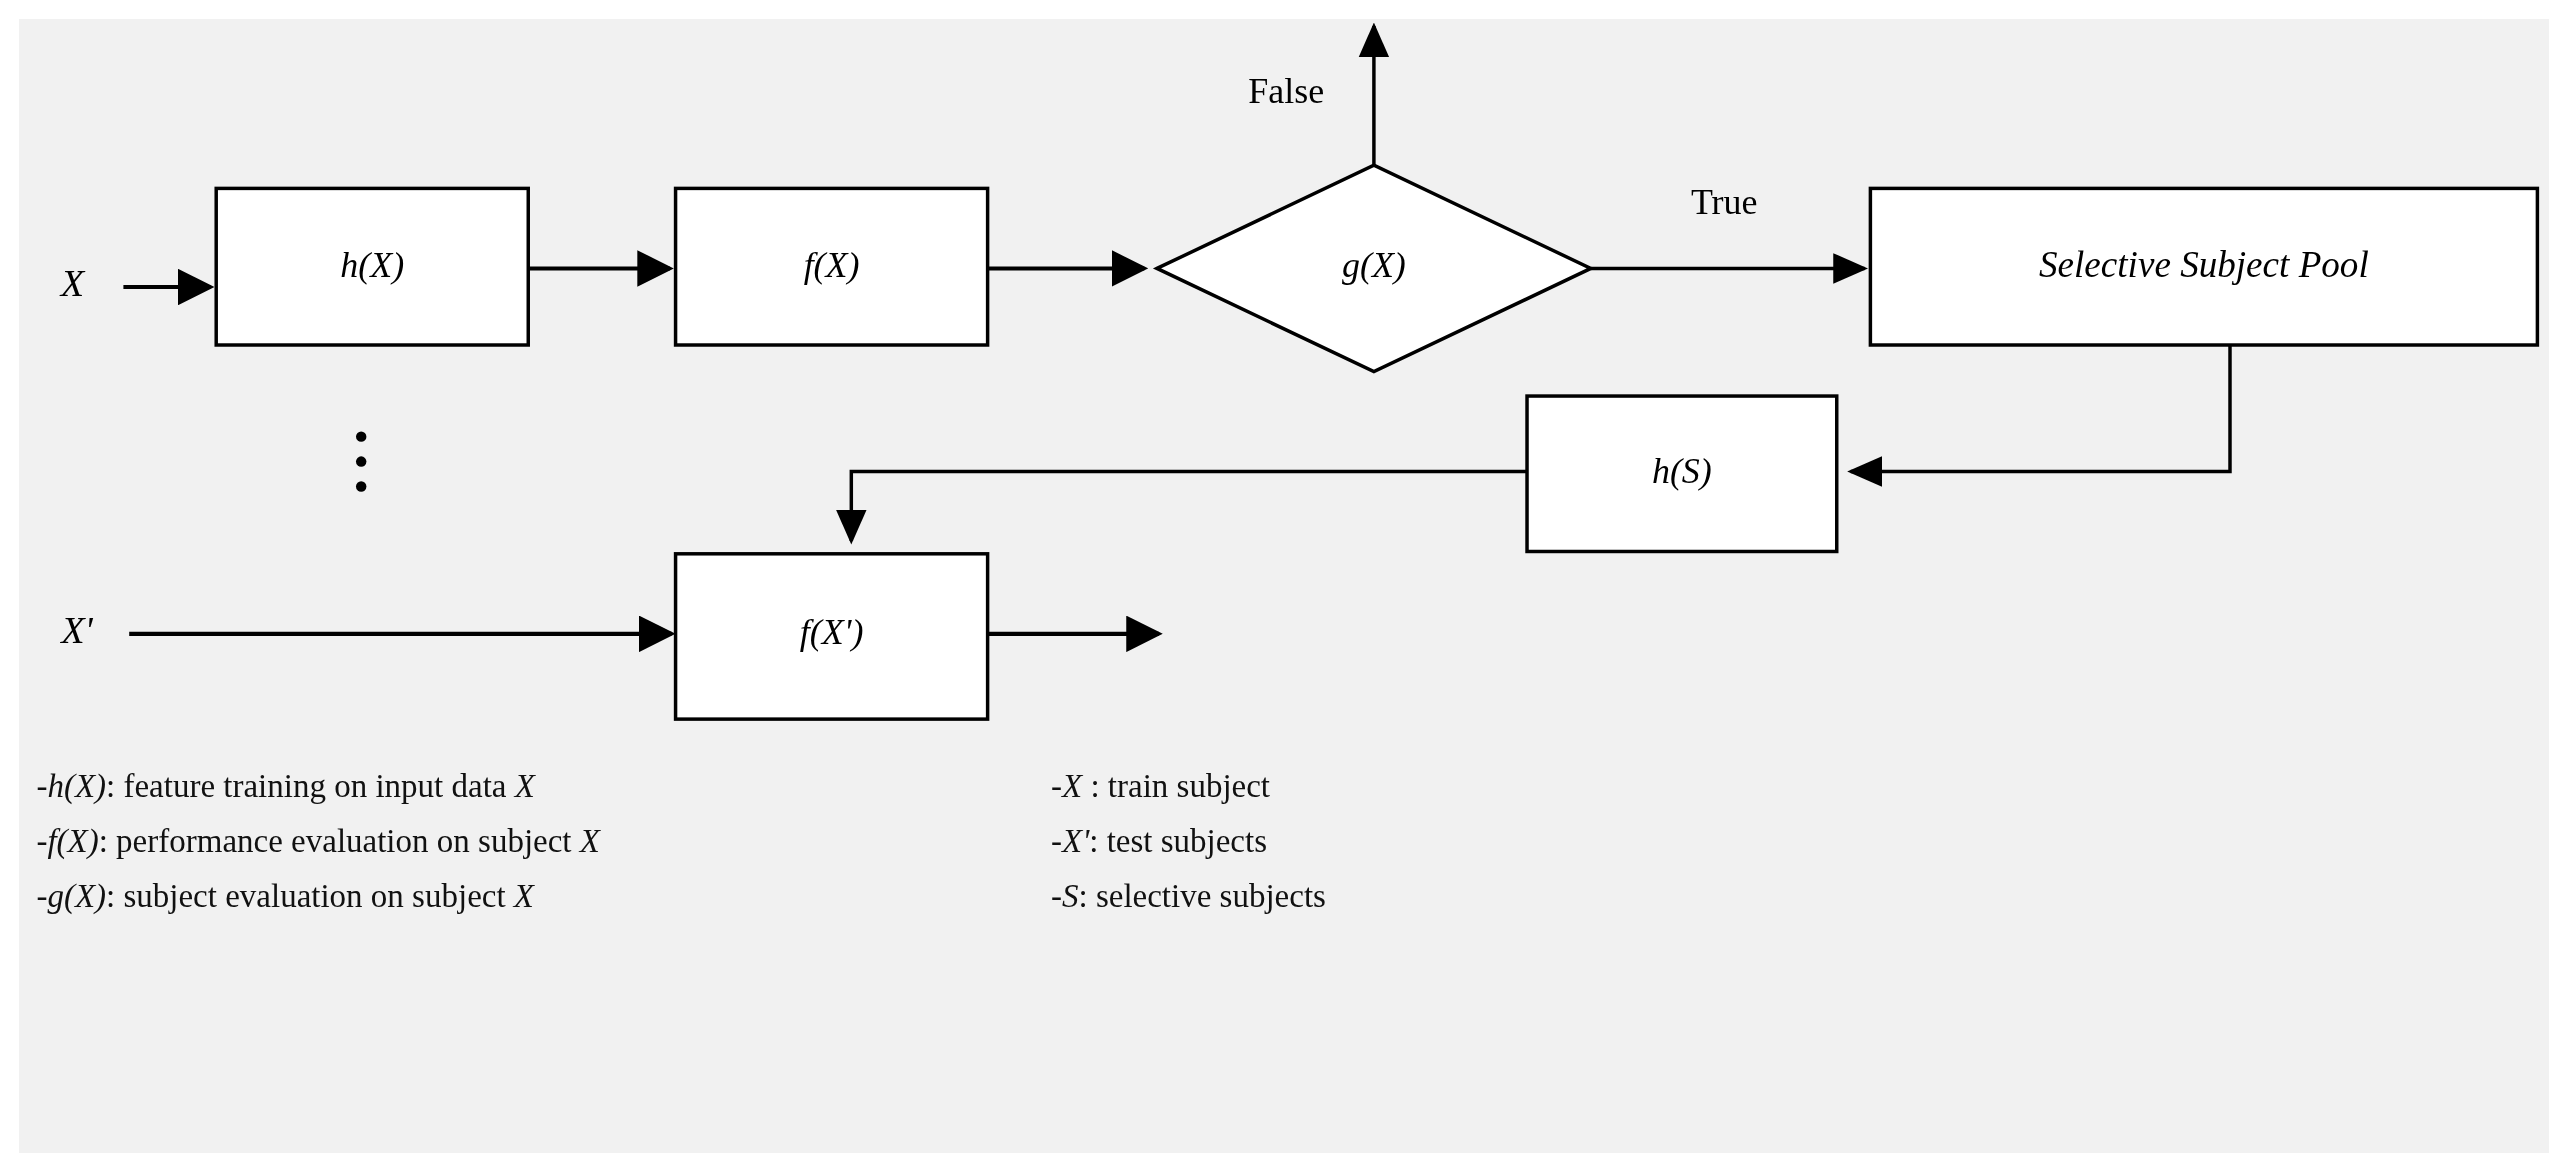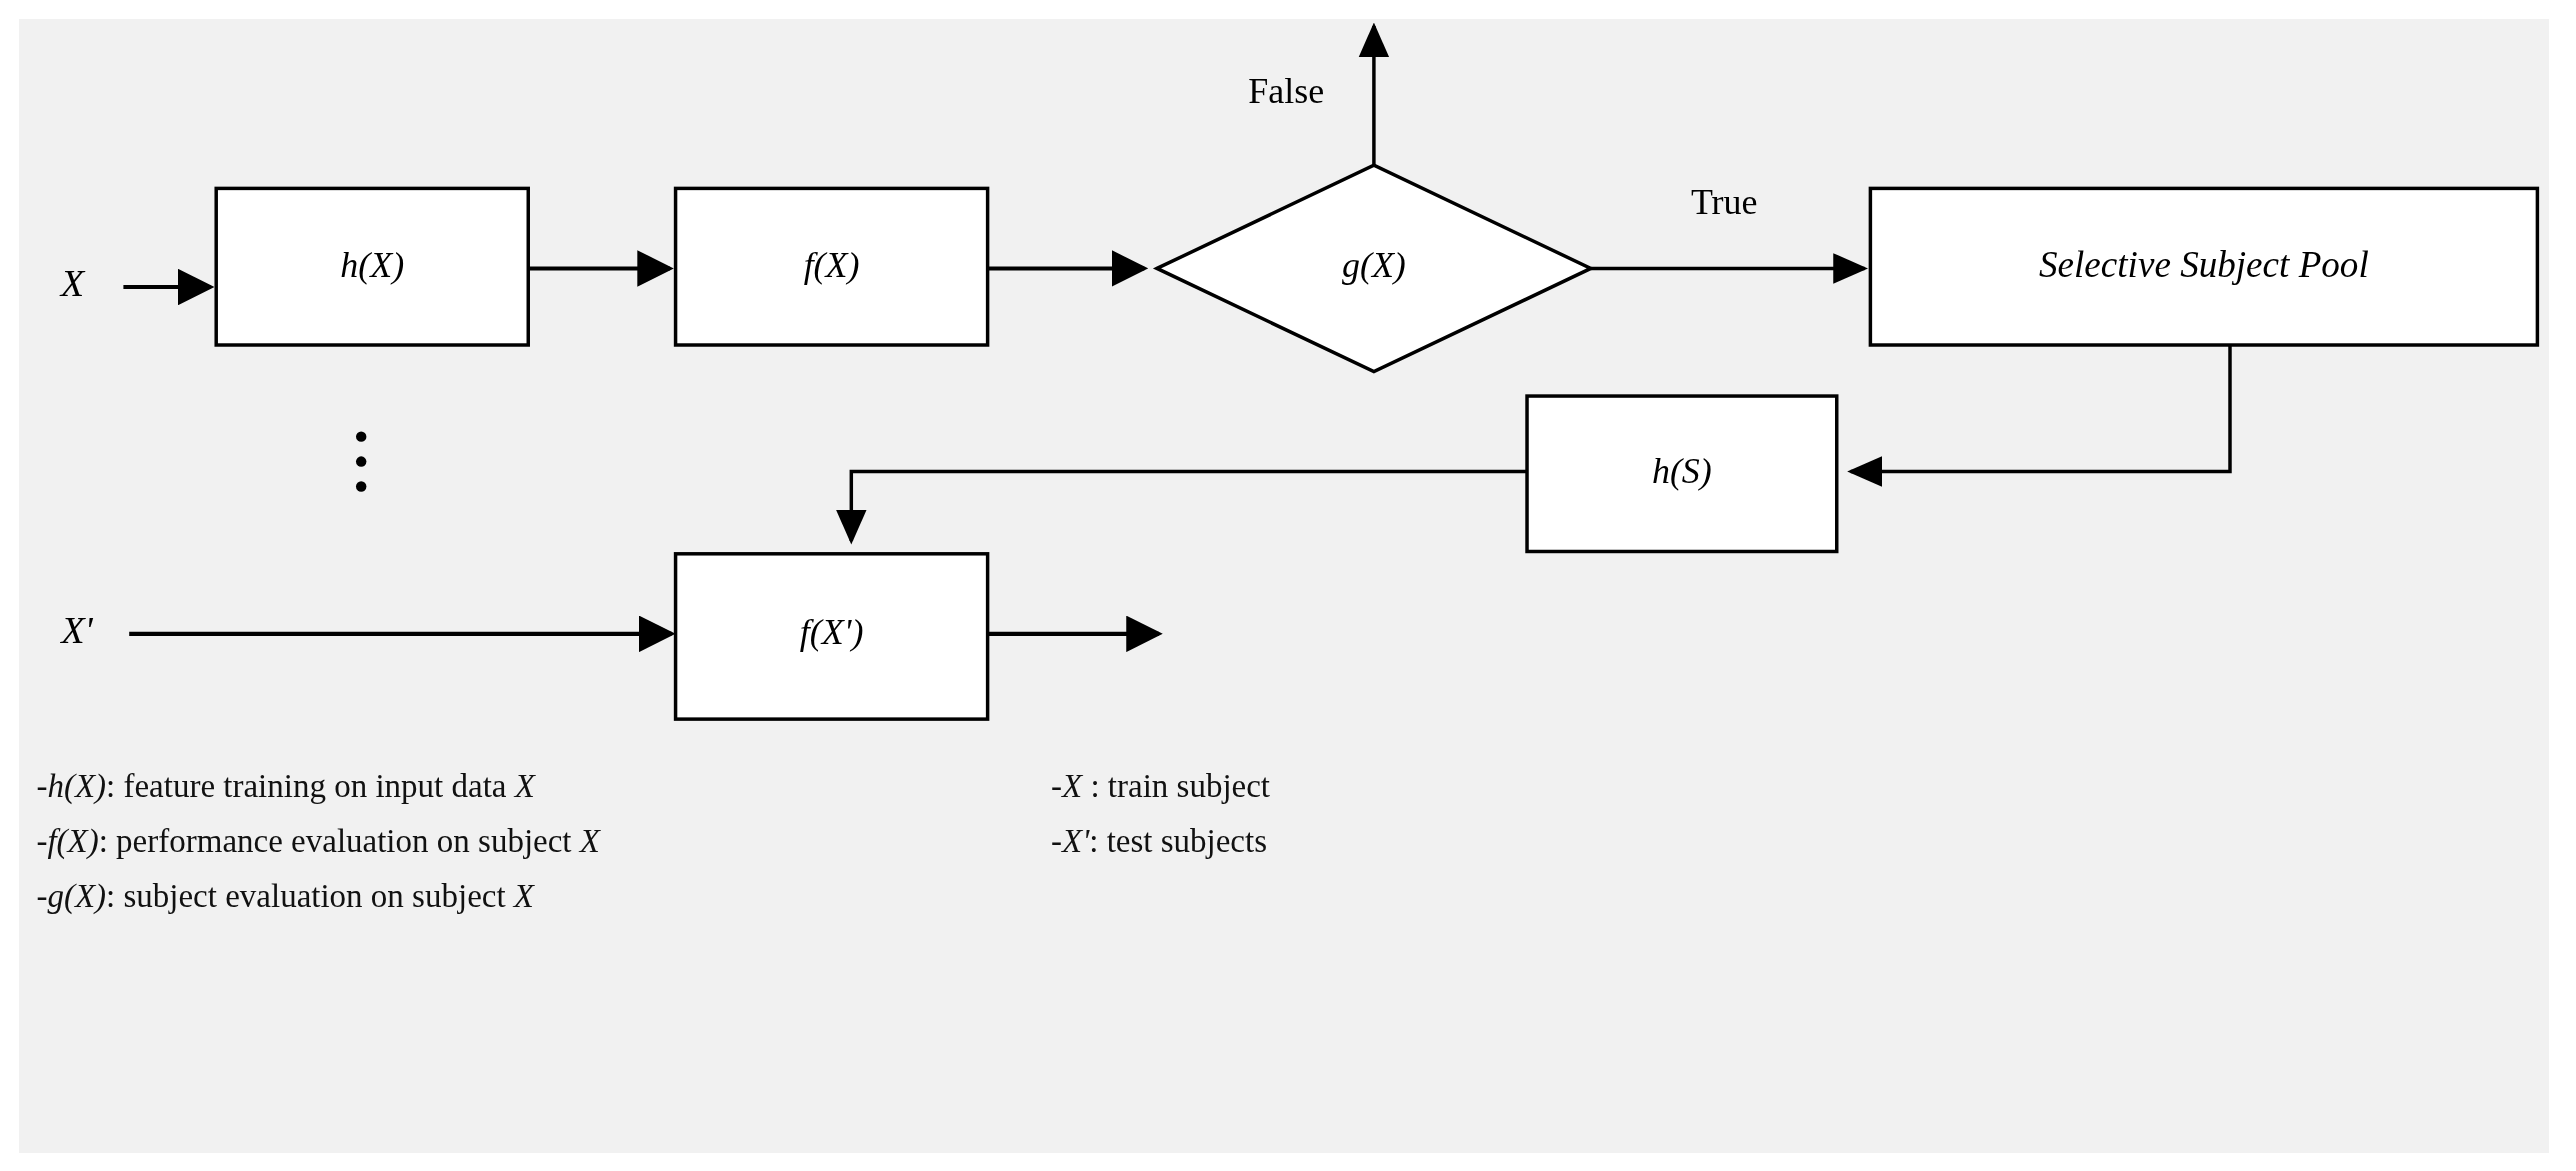--- a/index.html
+++ b/index.html
@@ -192,18 +192,21 @@
         </div>
       </div>
 
       <div class="legend-col legend-right">
         <div class="legend-line">
           <span class="dash">-</span><span class="sym">X</span><span class="txt"> : train subject</span>
         </div>
         <div class="legend-line">
           <span class="dash">-</span><span class="sym">X'</span><span class="txt">: test subjects</span>
         </div>
+        <div class="legend-line">
+          <span class="dash">-</span><span class="sym">S</span><span class="txt">: selective subjects</span>
+        </div>
       </div>
 
     </div>
   </div>
 </div>
 
 
 </body></html>

